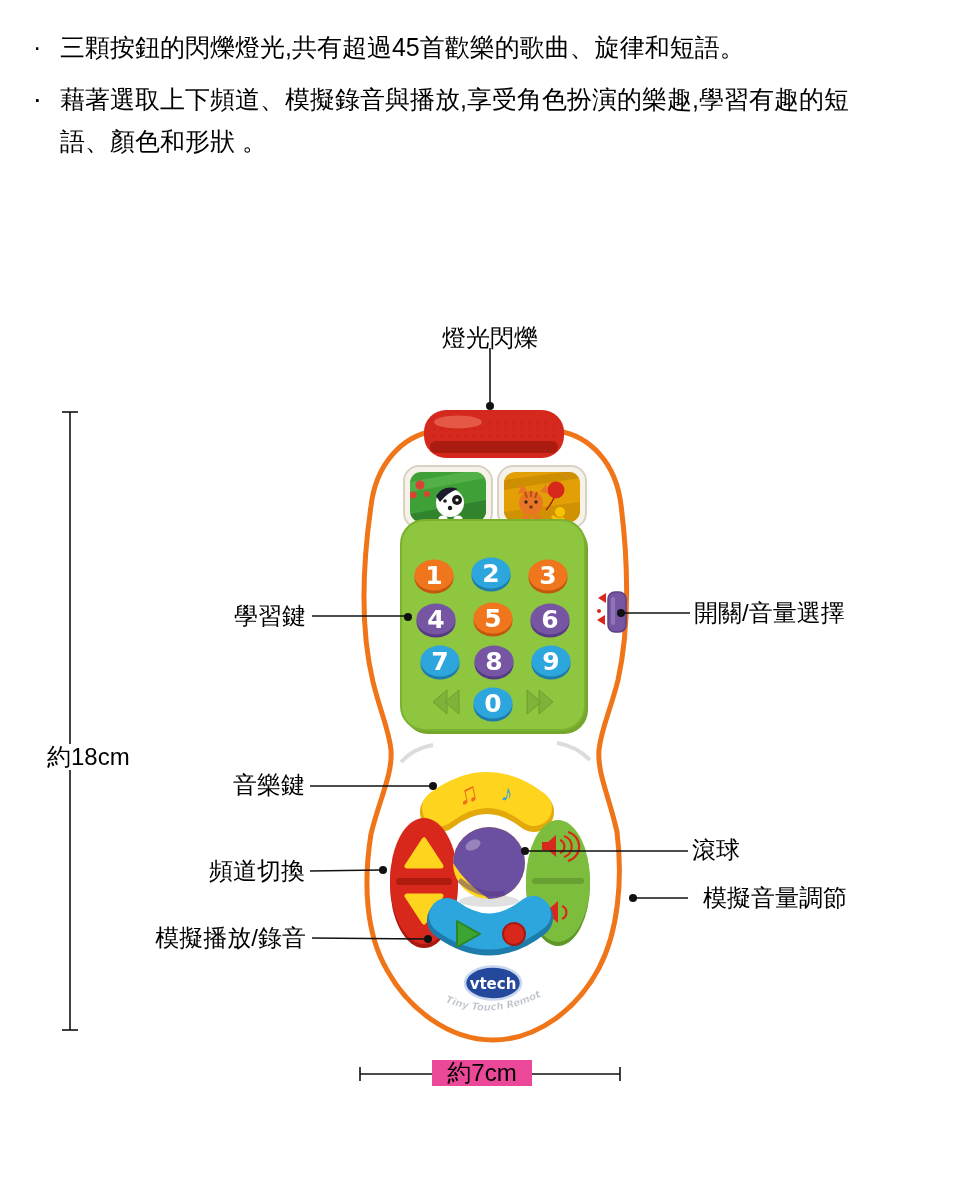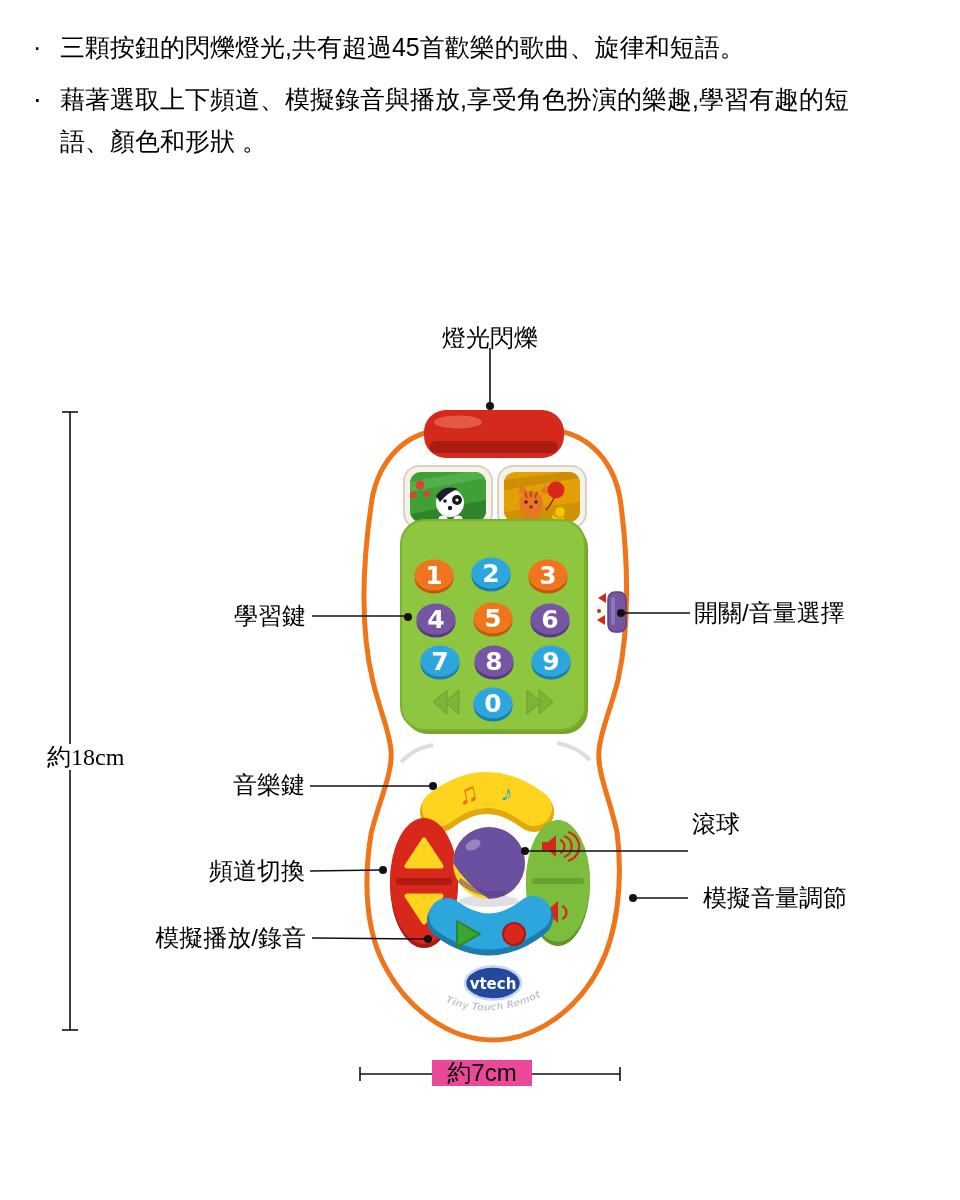--- a/index.html
+++ b/index.html
@@ -13,24 +13,24 @@
   
   .diagram{position:absolute;left:0;top:0;width:960px;height:1200px;}
   .dsvg{position:absolute;left:0;top:300px;z-index:1;}
   .lbl{position:absolute;z-index:2;font-size:24px;line-height:26px;white-space:nowrap;}
   .lbl.r{text-align:right;}
   .lbl-light{left:442px;top:318px;margin-top:7px;}
   .lbl-learning{right:654px;top:603px;}
   .lbl-power{left:694px;top:600px;}
   .lbl-music{right:655px;top:772px;}
   .lbl-channel{right:655px;top:858px;}
-  .lbl-ball{left:692px;top:811px;text-align:right;}
+  .lbl-ball{left:692px;top:837px;text-align:right;}
   .lbl-volume{left:692px;top:885px;margin-left:11px;}
   .lbl-play{right:654px;top:925px;}
-  .lbl-h{left:44px;top:744px;background:#fff;padding:0 3px;font-family:Liberation Serif, serif;}
+  .lbl-h{left:44px;top:744px;background:#fff;padding:0 3px;}
   .lbl-w{left:432px;top:1060px;width:100px;text-align:center;background:#ec4899;}
 </style>
 </head>
 <body>
 
 <div class="page">
 
   <ul class="bullets">
     <li><span class="marker">·</span><span>三顆按鈕的閃爍燈光,共有超過45首歡樂的歌曲、旋律和短語。</span></li>
     <li><span class="marker">·</span></li>

